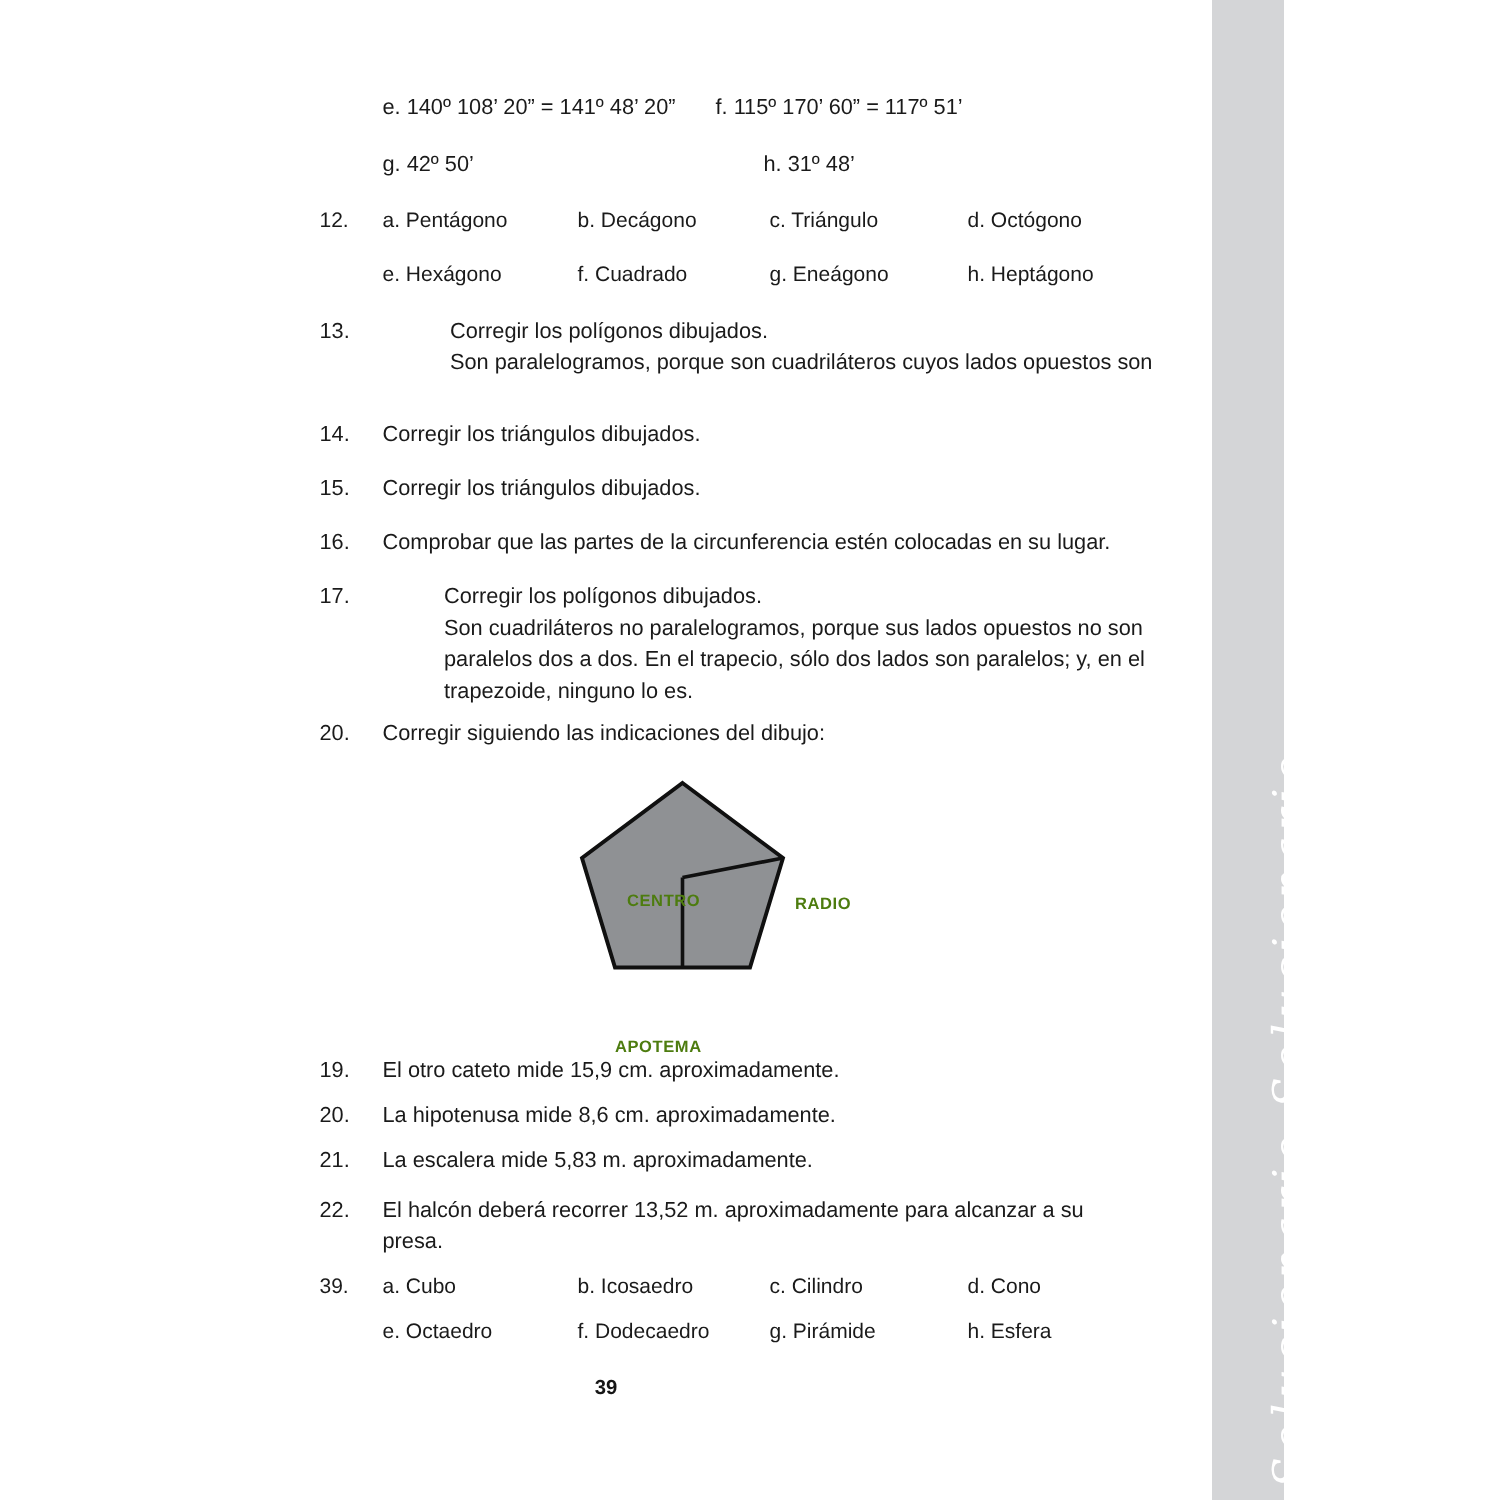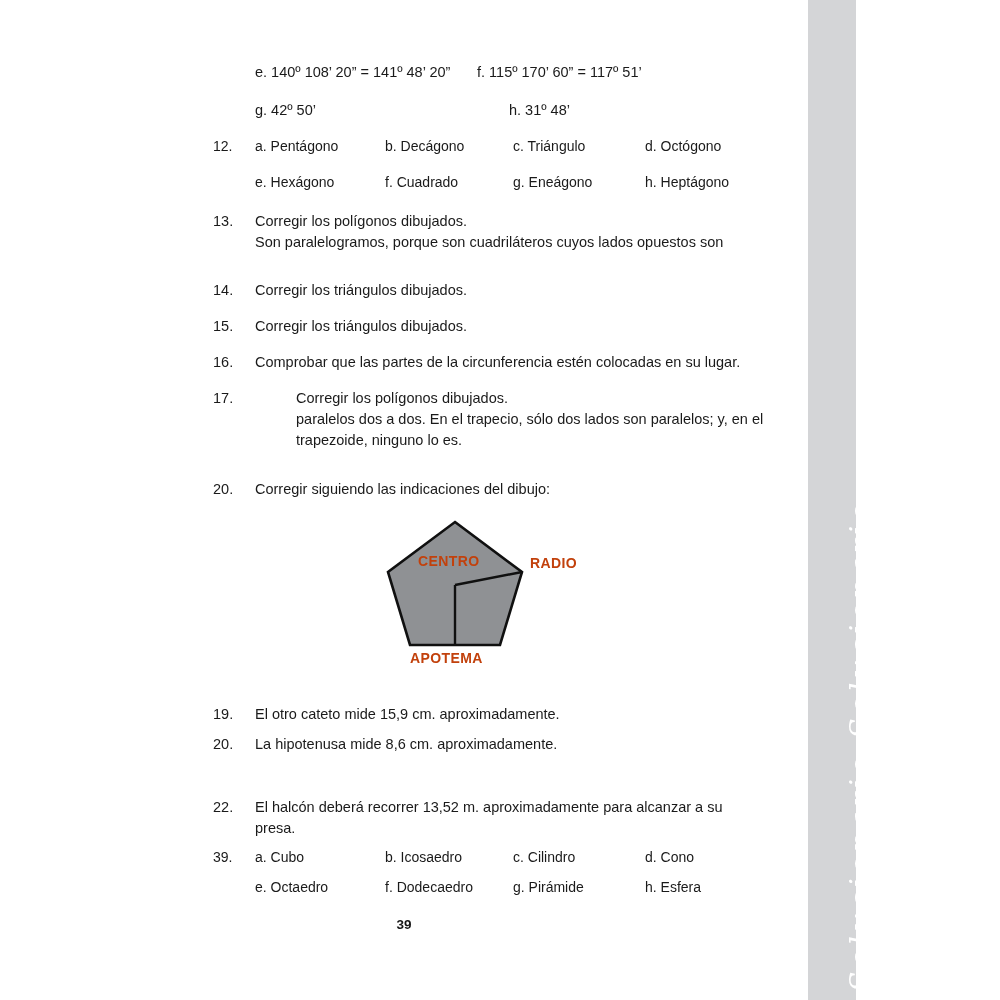--- a/index.html
+++ b/index.html
@@ -120,25 +120,26 @@
     position: absolute;
     left: 360px;
     top: 505px;
     width: 260px;
     height: 175px;
   }
   #figure svg { display: block; }
 
   .fig-label {
     position: absolute;
-    font-size: 14px;
+    font-size: 11px;
     font-weight: bold;
-    color: #c2410c;
+    color: #4d7c0f;
     white-space: nowrap;
     letter-spacing: 0.4px;
+    margin-top: 42px;
   }
   #label-centro { left: 58px; top: 48px; }
   #label-radio  { left: 170px; top: 50px; }
   #label-apotema{ left: 50px;  top: 145px; }
 
   
   #page-number {
     position: absolute;
     left: 0;
     top: 917px;
@@ -177,21 +178,21 @@
     </div>
     <div class="letter-row" style="left:213px; top:172px;">
       <div class="cols" style="margin-left:42px;">
         <span class="cell" style="left:0px;">e. Hexágono</span>
         <span class="cell" style="left:130px;">f. Cuadrado</span>
         <span class="cell" style="left:258px;">g. Eneágono</span>
         <span class="cell" style="left:390px;">h. Heptágono</span>
       </div>
     </div>
 
-    <div class="row" style="left:213px; top:211px; width:580px;">
+    <div class="row" style="left:213px; top:211px; width:580px;gap:45px;">
       <span class="num">13.</span>
       <div class="body-text">
         <p>Corregir los polígonos dibujados.</p>
         <p>Son paralelogramos, porque son cuadriláteros cuyos lados opuestos son</p>
       </div>
     </div>
 
     <div class="row" style="left:213px; top:280px; width:580px;">
       <span class="num">14.</span>
       <div class="body-text">
@@ -210,20 +211,21 @@
       <span class="num">16.</span>
       <div class="body-text">
         <p>Comprobar que las partes de la circunferencia estén colocadas en su lugar.</p>
       </div>
     </div>
 
     <div class="row" style="left:213px; top:388px; width:590px;gap:41px;">
       <span class="num">17.</span>
       <div class="body-text">
         <p>Corregir los polígonos dibujados.</p>
+        <p>Son  cuadriláteros no paralelogramos, porque sus lados opuestos no son</p>
         <p>paralelos dos a dos. En el trapecio, sólo dos lados son paralelos; y, en el</p>
         <p>trapezoide, ninguno lo es.</p>
       </div>
     </div>
 
     <div class="row" style="left:213px; top:479px; width:580px;">
       <span class="num">20.</span>
       <div class="body-text">
         <p>Corregir siguiendo las indicaciones del dibujo:</p>
       </div>
@@ -250,20 +252,26 @@
       </div>
     </div>
 
     <div class="row" style="left:213px; top:734px; width:580px;">
       <span class="num">20.</span>
       <div class="body-text">
         <p>La hipotenusa mide 8,6 cm. aproximadamente.</p>
       </div>
     </div>
 
+    <div class="row" style="left:213px; top:764px; width:580px;">
+      <span class="num">21.</span>
+      <div class="body-text">
+        <p>La escalera mide 5,83 m. aproximadamente.</p>
+      </div>
+    </div>
 
     <div class="row" style="left:213px; top:797px; width:580px;">
       <span class="num">22.</span>
       <div class="body-text">
         <p>El halcón deberá recorrer 13,52 m. aproximadamente para alcanzar a su</p>
         <p>presa.</p>
       </div>
     </div>
 
     <div class="letter-row" style="left:213px; top:847px;">

